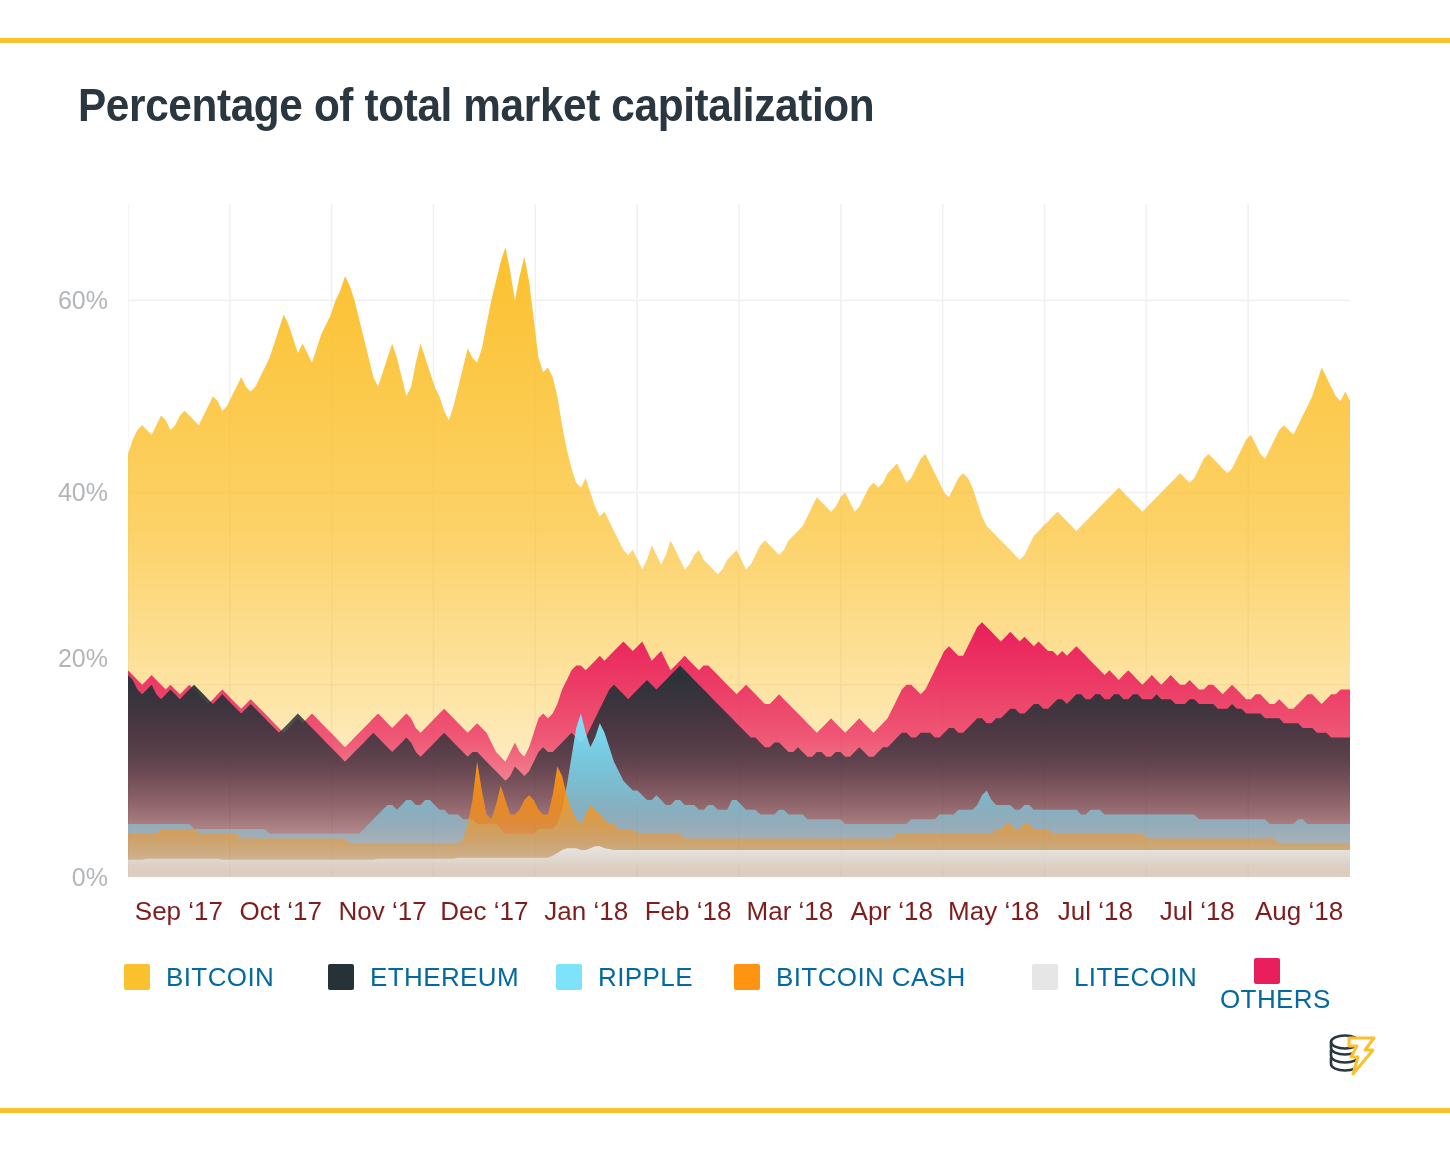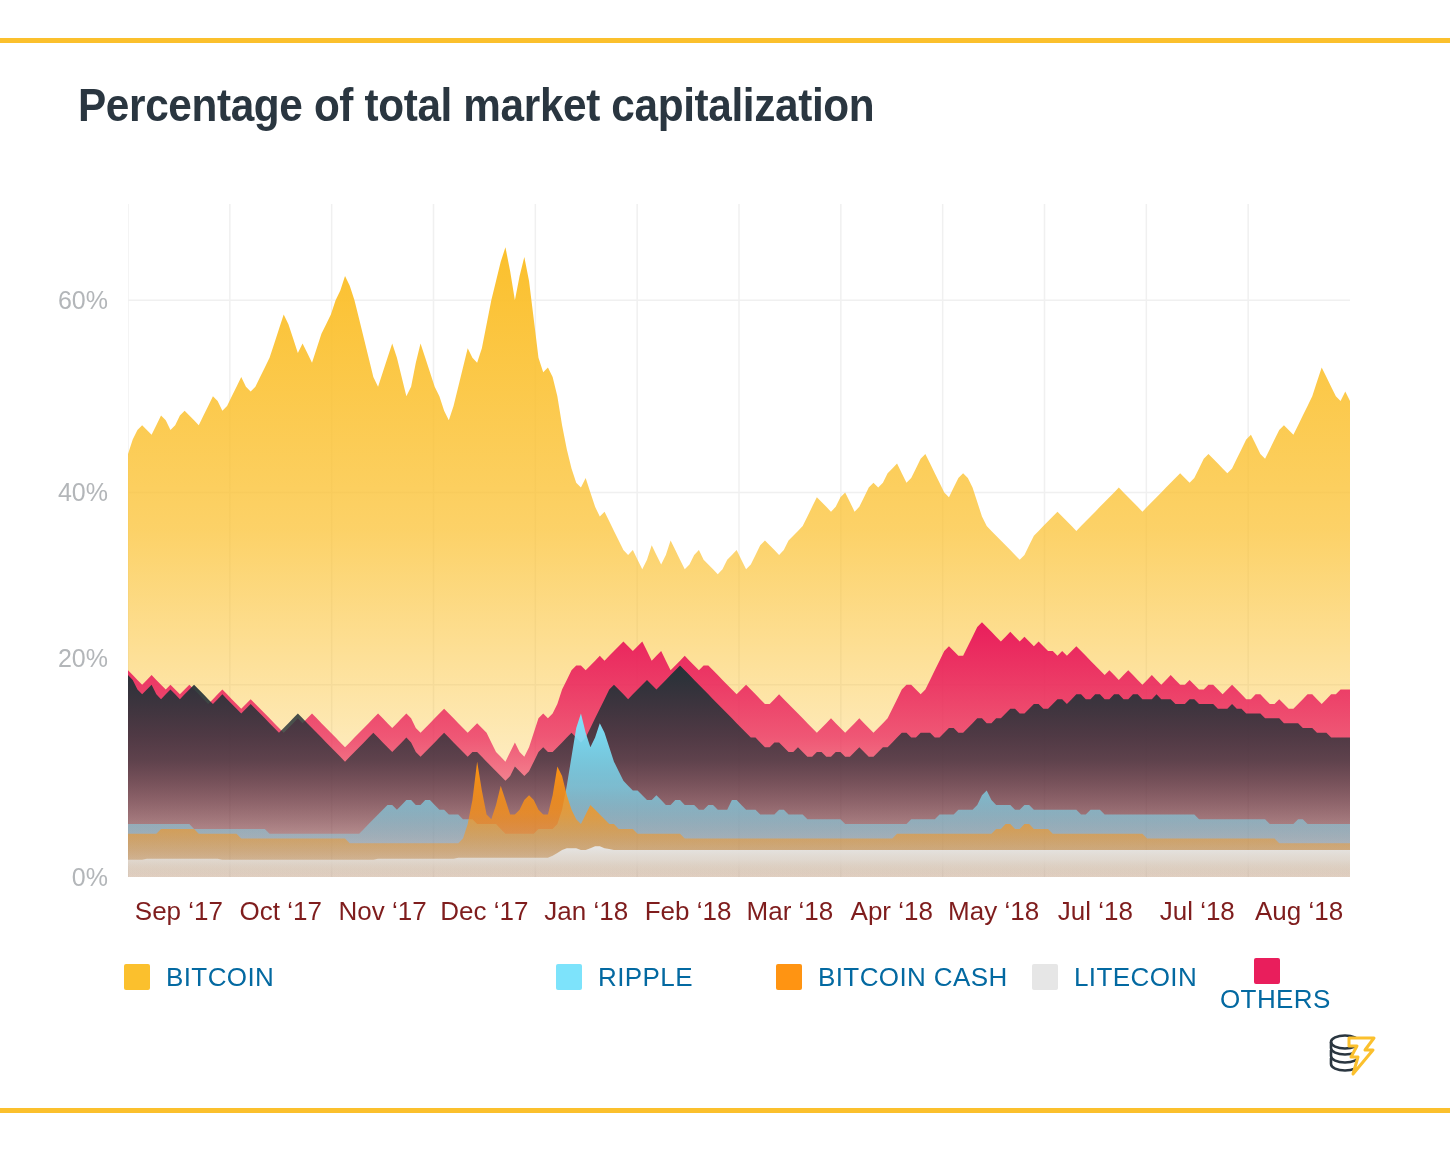--- a/index.html
+++ b/index.html
@@ -213,25 +213,29 @@
     <div class="x-tick" style="left: 967.417px;">Jul ‘18</div>
     <div class="x-tick" style="left: 1069.25px;">Jul ‘18</div>
     <div class="x-tick" style="left: 1171.08px;">Aug ‘18</div>
   </div>
 
 <div id="legend">
     <div class="legend-item" style="left: 0px;">
       <span class="legend-swatch" style="background: rgb(251, 192, 45);"></span>
       <span class="legend-label">BITCOIN</span>
     </div>
+    <div class="legend-item" style="left: 204px;">
+      <span class="legend-swatch" style="background: rgb(38, 50, 56);"></span>
+      <span class="legend-label">ETHEREUM</span>
+    </div>
     <div class="legend-item" style="left: 432px;">
       <span class="legend-swatch" style="background: rgb(125, 227, 251);"></span>
       <span class="legend-label">RIPPLE</span>
     </div>
-    <div class="legend-item" style="left: 652px;">
+    <div class="legend-item" style="left: 610px;">
       <span class="legend-swatch" style="background: rgb(255, 148, 18);"></span>
       <span class="legend-label">BITCOIN CASH</span>
     </div>
     <div class="legend-item" style="left: 908px;">
       <span class="legend-swatch" style="background: rgb(230, 230, 230);"></span>
       <span class="legend-label">LITECOIN</span>
     </div>
     <div class="legend-item" style="left: 1096px; flex-direction: column;">
       <span class="legend-swatch" style="background: rgb(233, 30, 92);"></span>
       <span class="legend-label">OTHERS</span>

